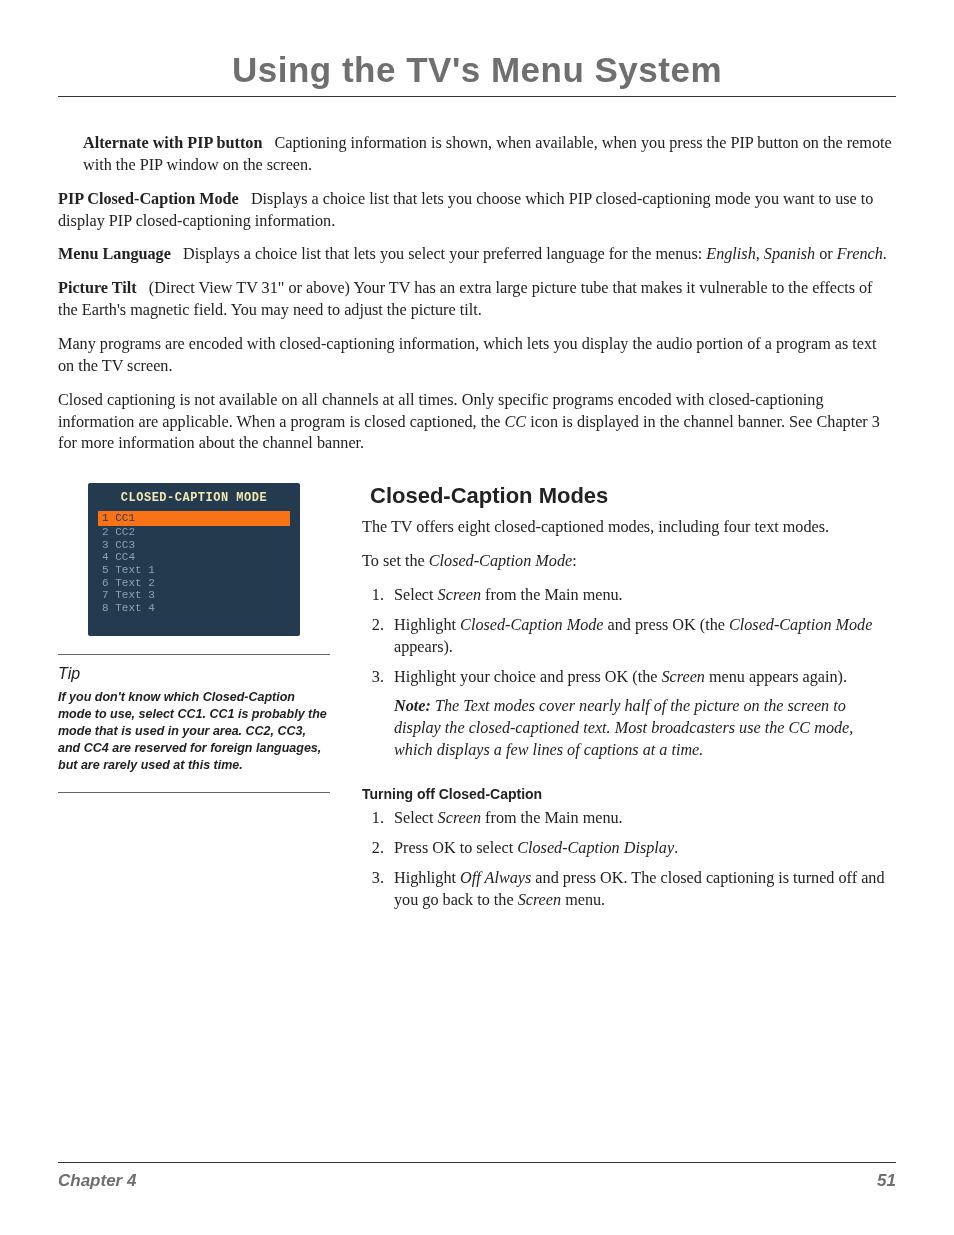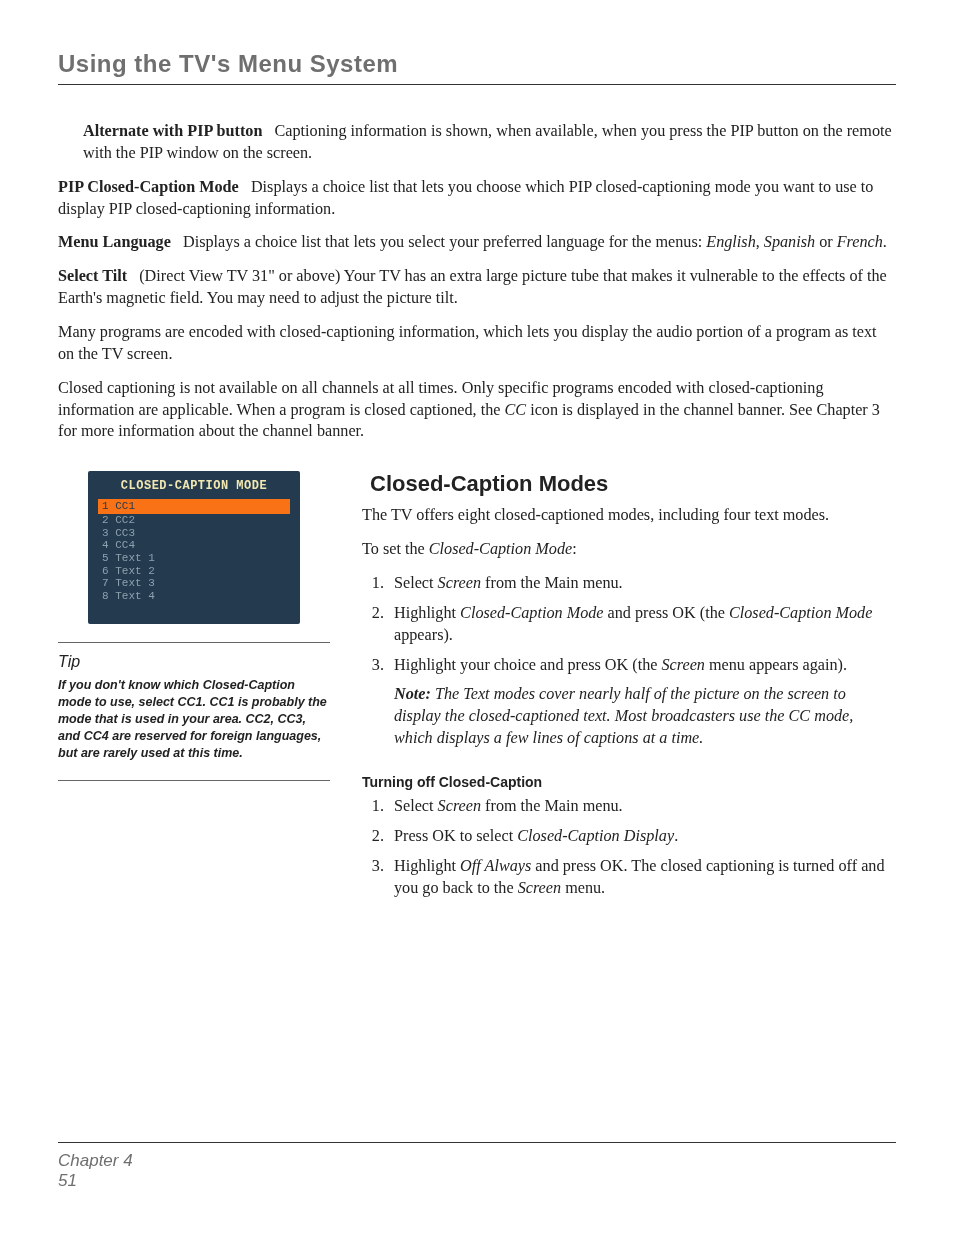--- a/index.html
+++ b/index.html
@@ -15,23 +15,23 @@
   }
   .page {
     padding: 50px 58px 0 58px;
     box-sizing: border-box;
     height: 100%;
     position: relative;
   }
   .chapter-title {
     font-family: Arial, Helvetica, sans-serif;
     font-weight: 900;
-    font-size: 24px;
+    font-size: 35px;
     color: #6f6f6f;
-    text-align: left;
+    text-align: center;
     letter-spacing: 0.5px;
     margin: 0 0 6px 0;
   }
   .title-rule {
     border: none;
     border-top: 1px solid #333;
     margin: 0 0 36px 0;
   }
   .body-text {
     font-size: 16.2px;
@@ -163,24 +163,23 @@
   .footer-rule {
     border: none;
     border-top: 1px solid #333;
     margin: 0 0 8px 0;
   }
   .footer-row {
     display: flex;
     justify-content: space-between;
     font-family: 'Segoe UI', Arial, sans-serif;
     font-style: italic;
-    font-weight: 400;
+    font-weight: 700;
     color: #6f6f6f;
     font-size: 17px;
-    flex-direction: column;
   }
 </style>
 </head>
 <body>
 
 <div class="page">
 
   <h1 class="chapter-title">Using the TV's Menu System</h1>
   <hr class="title-rule">
 
@@ -190,21 +189,21 @@
 
   <p class="body-text">
     <span class="defn-term">PIP Closed-Caption Mode</span>&nbsp;&nbsp;&nbsp;<span>Displays a choice list that lets you choose which PIP closed-captioning mode you want to use to display PIP closed-captioning information.</span>
   </p>
 
   <p class="body-text">
     <span class="defn-term">Menu Language</span>&nbsp;&nbsp;&nbsp;<span>Displays a choice list that lets you select your preferred language for the menus: </span><em class="it">English</em><span>, </span><em class="it">Spanish</em><span> or </span><em class="it">French</em><span>.</span>
   </p>
 
   <p class="body-text">
-    <span class="defn-term">Select Tilt</span>&nbsp;&nbsp;&nbsp;<span>(Direct View TV 31" or above) Your TV has an extra large picture tube that makes it vulnerable to the effects of the Earth's magnetic field. You may need to adjust the picture tilt.</span>
+    <span class="defn-term">Picture Tilt</span>&nbsp;&nbsp;&nbsp;<span>(Direct View TV 31" or above) Your TV has an extra large picture tube that makes it vulnerable to the effects of the Earth's magnetic field. You may need to adjust the picture tilt.</span>
   </p>
 
 
   <p class="body-text">Many programs are encoded with closed-captioning information, which lets you display the audio portion of a program as text on the TV screen.</p>
 
   <p class="body-text">
     <span>Closed captioning is not available on all channels at all times. Only specific programs encoded with closed-captioning information are applicable. When a program is closed captioned, the </span><em class="it">CC</em><span> icon is displayed in the channel banner. See Chapter 3 for more information about the channel banner.</span>
   </p>
 
   <div class="two-col">

